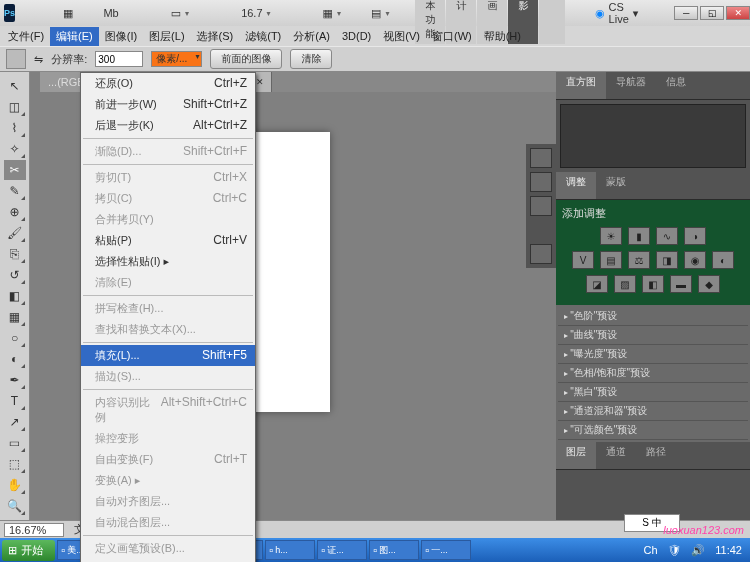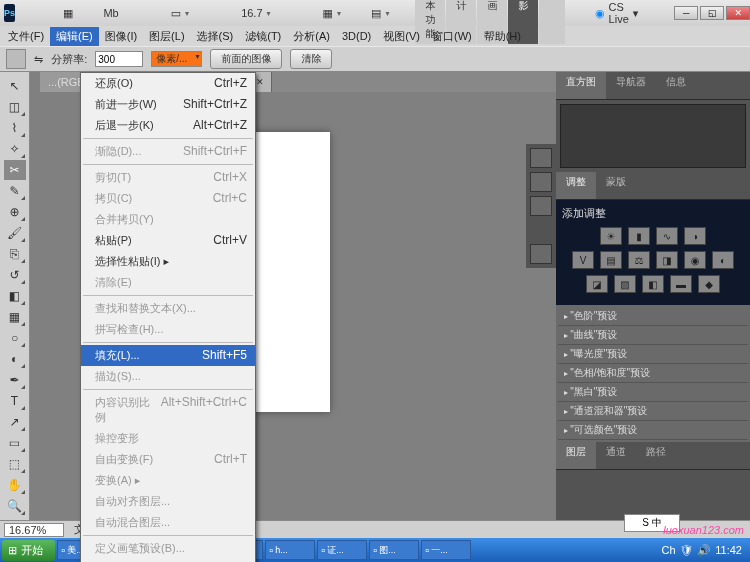--- a/index.html
+++ b/index.html
@@ -40,33 +40,33 @@
 .dd-item{padding:3px 8px 3px 14px;display:flex;justify-content:space-between;color:#333;font-size:11px}
 .dd-item.dis{color:#999}
 .dd-item.hl{background:#316ac5;color:#fff}
 .dd-sep{height:1px;background:#bbb;margin:2px 2px}
 .dd-sc{font-size:12px}
 .panels{width:194px;background:#535353;display:flex;flex-direction:column}
 .pgrp-tabs{height:28px;background:#535353;display:flex;border-bottom:1px solid #2a2a2a}
 .ptab{padding:3px 10px;color:#bbb;font-size:10px}
 .ptab.active{background:#6a6a6a;color:#eee}
 .histo{height:64px;background:#3a3a3a;margin:4px;border:1px solid #222}
-.adj-body{background:#0f172a;padding:6px;color:#ddd}
+.adj-body{background:#14532d;padding:6px;color:#ddd}
 .adj-row{display:flex;gap:6px;margin:6px 0;justify-content:center}
 .adj-ico{width:22px;height:18px;background:#888;border:1px solid #444;display:flex;align-items:center;justify-content:center;font-size:10px;color:#222}
 .preset-list{background:#6a6a6a;padding:2px}
 .preset{padding:2px 6px;color:#ddd;font-size:10px;border-bottom:1px solid #555}
 .preset::before{content:"▸ ";font-size:8px}
 .layers{flex:1;background:#535353}
 .statusbar{position:absolute;bottom:24px;left:0;right:0;height:18px;background:#d0d0d0;border-top:1px solid #888;display:flex;align-items:center;padding:0 4px;gap:10px;font-size:10px;color:#333}
 .zoom{width:60px;background:#fff;border:1px solid #888;padding:0 4px}
 .taskbar{position:absolute;bottom:0;left:0;right:0;height:24px;background:linear-gradient(#3c8de6,#1b5fb8);display:flex;align-items:center;padding:0 2px;gap:2px}
 .start{padding:3px 12px 3px 6px;background:linear-gradient(#5cb85c,#2d862d);color:#fff;border-radius:3px;display:flex;align-items:center;gap:4px;font-size:11px}
 .task{width:50px;height:20px;background:#3a7acf;border:1px solid #2a5a9f;display:flex;align-items:center;padding:0 3px;color:#fff;font-size:9px;overflow:hidden;gap:2px}
-.tray{margin-left:auto;display:flex;align-items:center;gap:4px;color:#fff;font-size:10px;padding-right:6px}
+.tray{margin-left:auto;display:flex;align-items:center;gap:10px;color:#fff;font-size:10px;padding-right:6px}
 .side-icons{position:absolute;top:72px;right:194px;width:30px;background:#535353;padding:4px 2px;display:flex;flex-direction:column;gap:4px;align-items:center}
 .sico{width:22px;height:20px;background:#6a6a6a;border:1px solid #333}
 .watermark{position:absolute;right:6px;bottom:26px;color:#f4a;font-size:11px;font-style:italic}
 .ime{position:absolute;right:70px;bottom:30px;width:56px;height:18px;background:#fff;border:1px solid #888;display:flex;align-items:center;justify-content:center;gap:2px;font-size:10px}
 </style>
 </head>
 <body>
 
 <div class="titlebar">
   <div class="ps-logo">Ps</div>
@@ -195,25 +195,25 @@
         <div class="dd-item">
           <span>选择性粘贴(I) ▸</span>
           <span class="dd-sc"></span>
         </div>
         <div class="dd-item dis">
           <span>清除(E)</span>
           <span class="dd-sc"></span>
         </div>
         <div class="dd-sep"></div>
         <div class="dd-item dis">
+          <span>拼写检查(H)...</span>
+          <span class="dd-sc"></span>
+        </div>
+        <div class="dd-item dis">
           <span>查找和替换文本(X)...</span>
-          <span class="dd-sc"></span>
-        </div>
-        <div class="dd-item dis">
-          <span>拼写检查(H)...</span>
           <span class="dd-sc"></span>
         </div>
         <div class="dd-sep"></div>
         <div class="dd-item hl">
           <span>填充(L)...</span>
           <span class="dd-sc">Shift+F5</span>
         </div>
         <div class="dd-item dis">
           <span>描边(S)...</span>
           <span class="dd-sc"></span>

